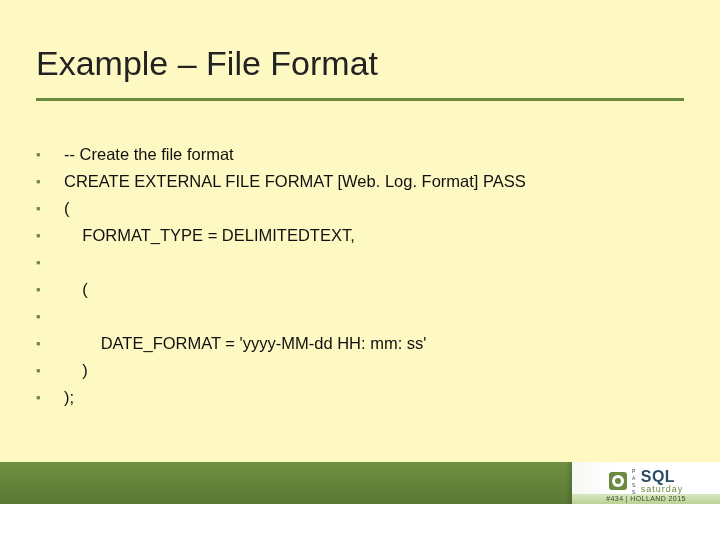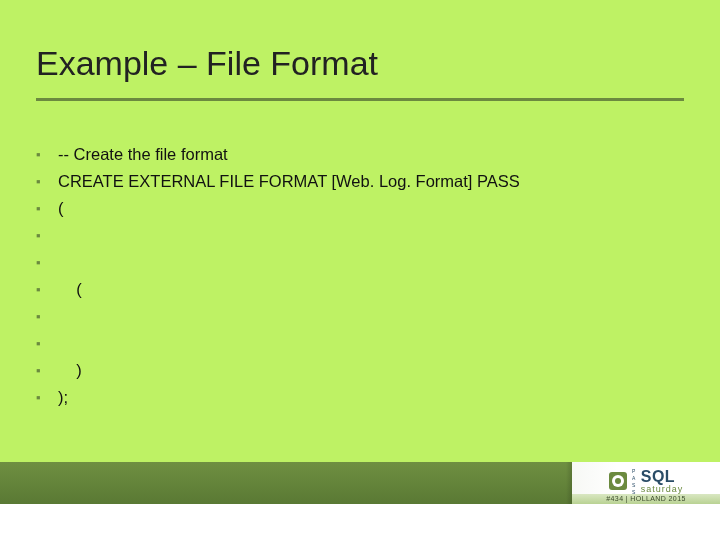--- a/index.html
+++ b/index.html
@@ -1,18 +1,18 @@
 <!DOCTYPE html>
 <html><head>
 <meta charset="utf-8">
 <style>
   * { margin: 0; padding: 0; box-sizing: border-box; }
   html, body { width: 720px; height: 540px; font-family: Arial, Helvetica, sans-serif; background: #fff; }
   .slide {
-    width: 720px; height: 540px; position: relative; background: #bef264;
+    width: 720px; height: 540px; position: relative; background: #fef9c3;
   }
   .title {
     position: absolute;
     left: 36px; top: 44px;
     font-size: 34px;
     color: #222;
     font-weight: 400;
   }
   .title-rule {
     position: absolute;
@@ -36,20 +36,21 @@
     flex: 0 0 22px;
     color: #6b8a3f;
     font-size: 13px;
     line-height: 20px;
     padding-top: 1px;
   }
   .code {
     white-space: pre;
     font-family: Arial, Helvetica, sans-serif;
     line-height: 20px;
+    margin-left: 6px;
   }
   .footer-bar {
     position: absolute;
     left: 0; right: 0;
     bottom: 36px;
     height: 42px;
     display: flex;
   }
   .footer-left {
     flex: 1;
@@ -166,33 +167,35 @@
     <div class="row">
       <span class="bullet">▪</span>
       <span class="code">CREATE EXTERNAL FILE FORMAT [Web. Log. Format] PASS</span>
     </div>
     <div class="row">
       <span class="bullet">▪</span>
       <span class="code">(</span>
     </div>
     <div class="row">
       <span class="bullet">▪</span>
+      <span class="code">    FORMAT_TYPE = DELIMITEDTEXT,</span>
     </div>
     <div class="row">
       <span class="bullet">▪</span>
     </div>
     <div class="row">
       <span class="bullet">▪</span>
       <span class="code">    (</span>
     </div>
     <div class="row">
       <span class="bullet">▪</span>
     </div>
     <div class="row">
       <span class="bullet">▪</span>
+      <span class="code">        DATE_FORMAT = 'yyyy-MM-dd HH: mm: ss'</span>
     </div>
     <div class="row">
       <span class="bullet">▪</span>
       <span class="code">    )</span>
     </div>
     <div class="row">
       <span class="bullet">▪</span>
       <span class="code">);</span>
     </div>
   </div>

